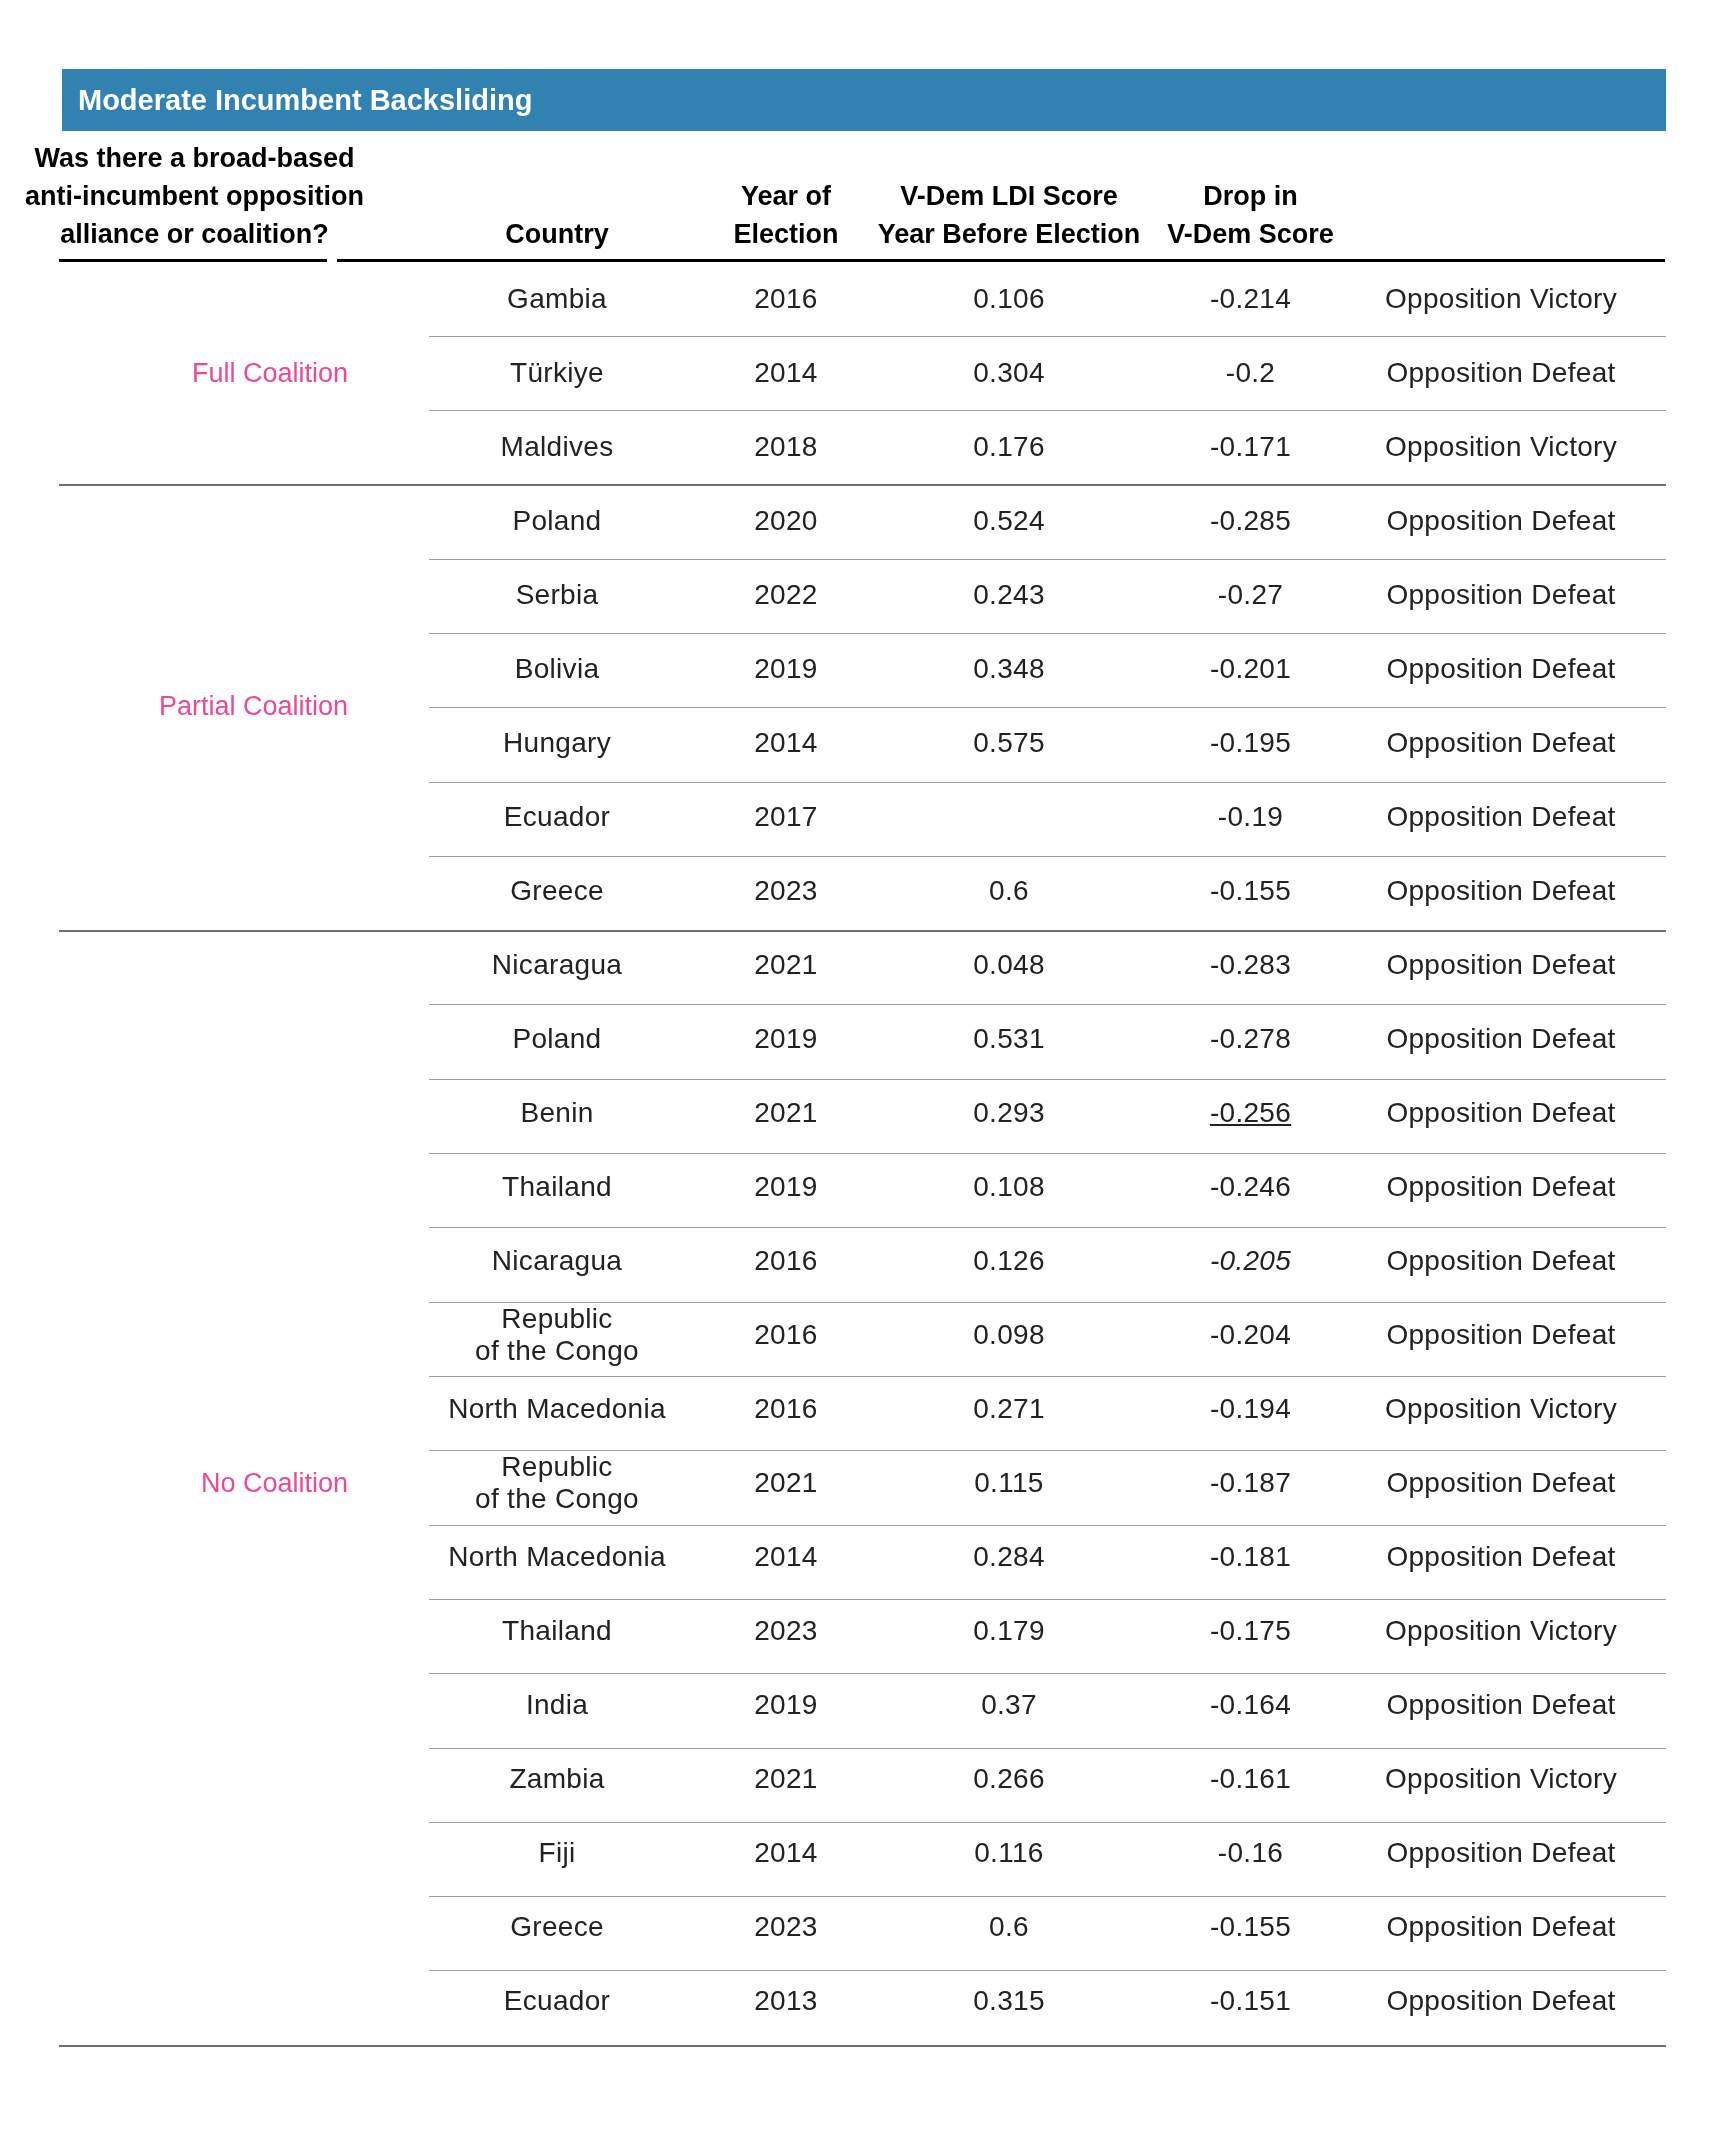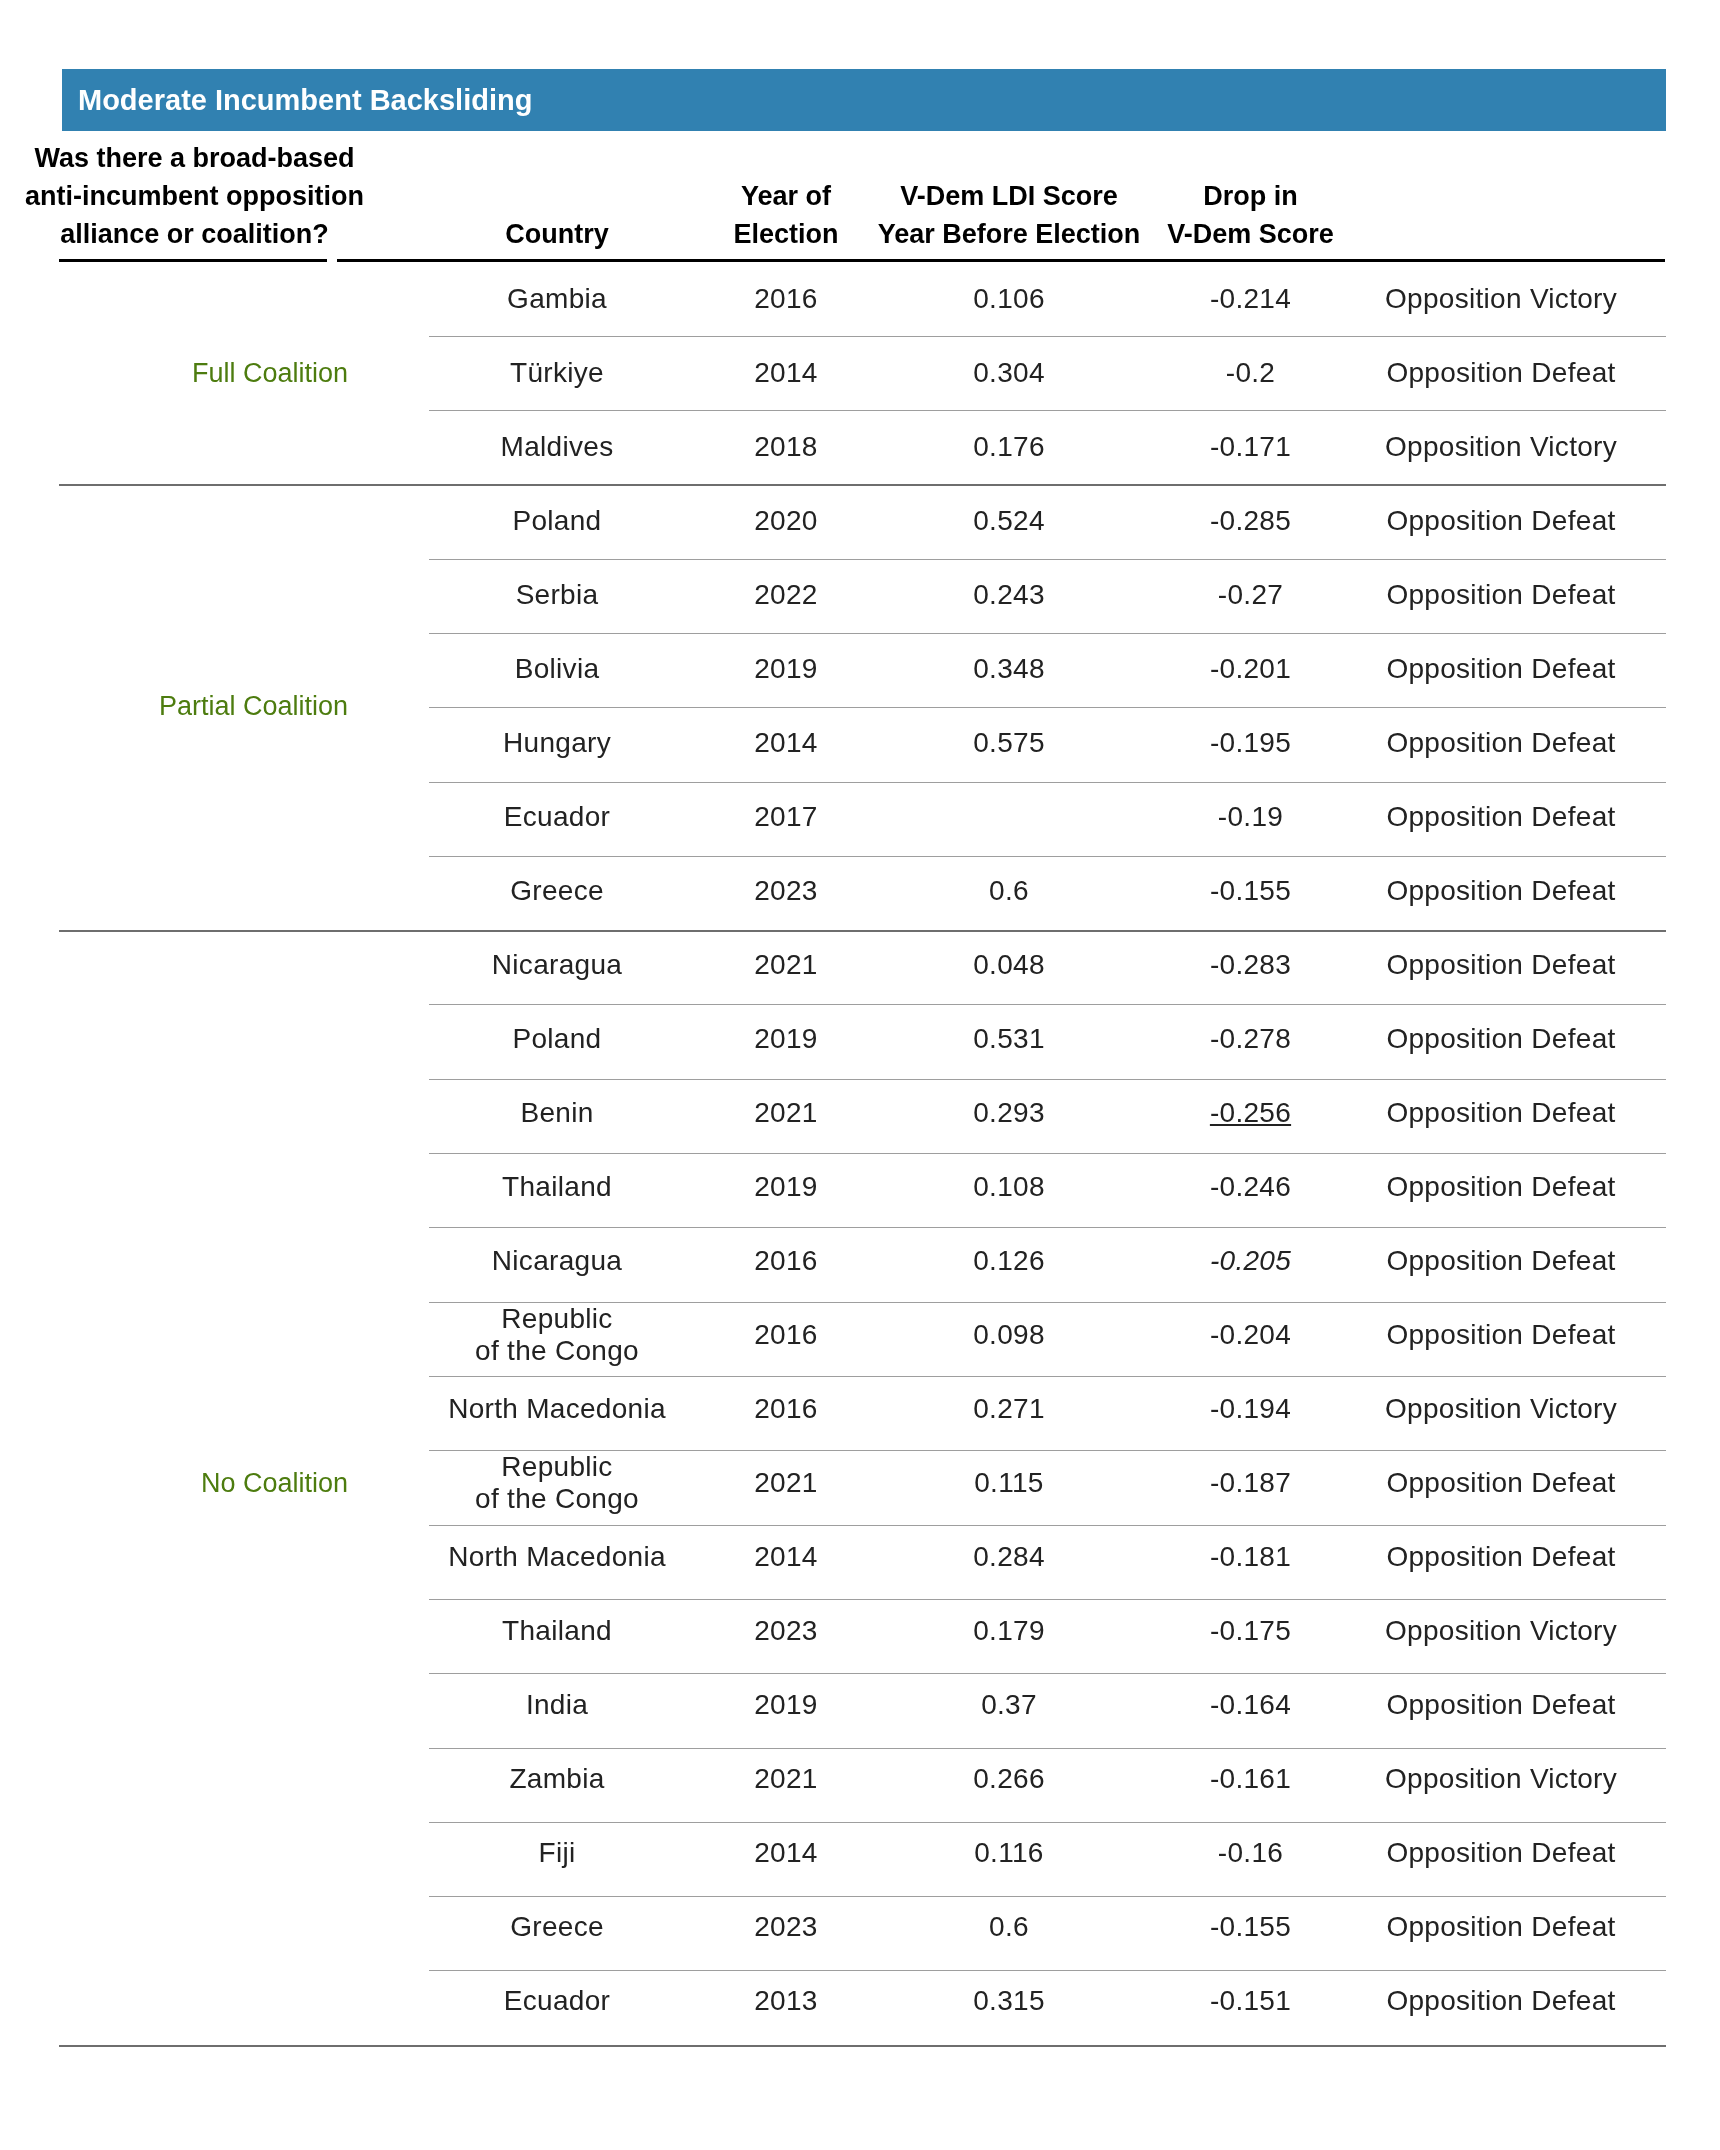--- a/index.html
+++ b/index.html
@@ -39,21 +39,21 @@
   .hcell.q-head { padding-right:69px; }
   .dcell {
     display:flex; align-items:center; justify-content:center;
     text-align:center;
     font-size:28px; line-height:32px; letter-spacing:0.3px;
     color:#222222; white-space:pre;
   }
   .group-label-cell {
     display:flex; align-items:center; justify-content:flex-end;
     padding-right:48px; box-sizing:border-box;
-    font-size:27px; color:#4d7c0f; white-space:pre;
+    font-size:27px; color:#ec4899; white-space:pre;
   }
   .sep { position:absolute; background:#a0a0a0; }
   .sep.row-sep   { left:429px;  width:1237px; height:1.2px; background:#9e9e9e; }
   .sep.group-sep { left:59px;   width:1607px; height:1.9px; background:#6e6e6e; }
   .head-underline { position:absolute; height:3.1px; background:#000; top:259px; }
   .head-underline.left-seg { left:59px;  width:268px; }
   .head-underline.main-seg { left:337px; width:1328px; }
 </style>
 </head>
 <body>

